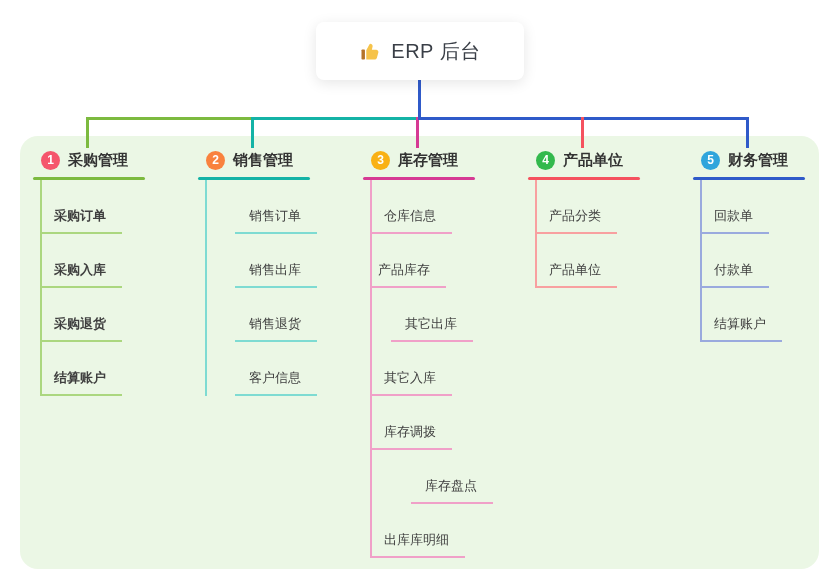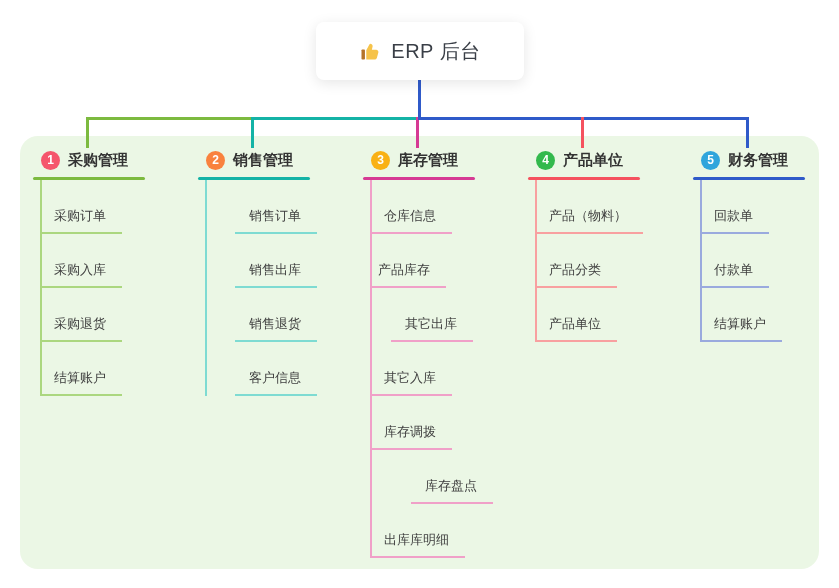--- a/index.html
+++ b/index.html
@@ -46,21 +46,21 @@
       <div class="conn" style="left: 746px; top: 117px; width: 3px; height: 31px; background: rgb(47, 90, 201);"></div>
       <div class="conn" style="left: 418px; top: 80px; width: 3px; height: 40px; background: rgb(47, 90, 201);"></div>
     </div>
   <div id="branches">
       <div class="branch-col" style="left: 33px;">
         <div class="branch-head">
           <span class="badge" style="background: rgb(245, 86, 108);">1</span>
           <span class="branch-label">采购管理</span>
         </div>
         <div class="branch-underline" style="background: rgb(124, 186, 63);"></div>
-        <div class="children" style="border-left-color: rgb(171, 215, 127);">
+        <div class="children" style="border-left-color: rgb(171, 215, 127); font-weight: bold;">
           <div class="child">
             <span style="border-bottom-color: rgb(171, 215, 127);">采购订单</span>
           </div>
           <div class="child">
             <span style="border-bottom-color: rgb(171, 215, 127);">采购入库</span>
           </div>
           <div class="child">
             <span style="border-bottom-color: rgb(171, 215, 127); text-align: right;">采购退货</span>
           </div>
           <div class="child">
@@ -120,23 +120,20 @@
         </div>
       </div>
       <div class="branch-col" style="left: 528px;">
         <div class="branch-head">
           <span class="badge" style="background: rgb(51, 185, 77);">4</span>
           <span class="branch-label">产品单位</span>
         </div>
         <div class="branch-underline" style="background: rgb(245, 82, 95);"></div>
         <div class="children" style="border-left-color: rgb(248, 160, 160);">
           <div class="child">
-            <span style="border-bottom-color: rgb(248, 160, 160);">产品（物料）</span>
-          </div>
-          <div class="child">
             <span style="border-bottom-color: rgb(248, 160, 160);">产品分类</span>
           </div>
           <div class="child">
             <span style="border-bottom-color: rgb(248, 160, 160);">产品单位</span>
           </div>
         </div>
       </div>
       <div class="branch-col" style="left: 693px;">
         <div class="branch-head">
           <span class="badge" style="background: rgb(48, 165, 220);">5</span>

